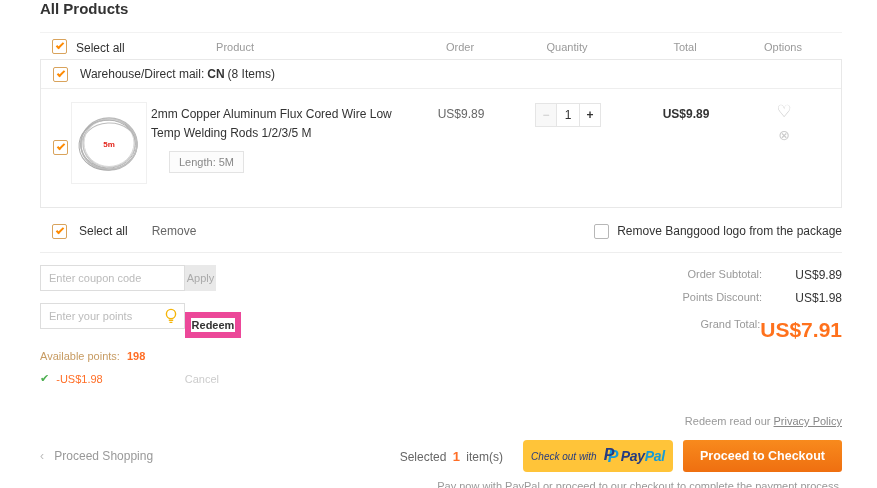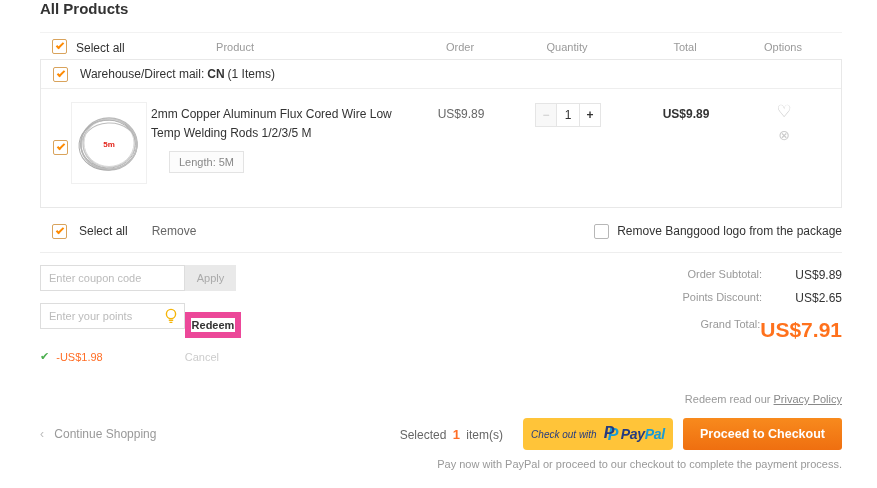--- a/index.html
+++ b/index.html
@@ -64,21 +64,21 @@
   .logo-opt .cb { margin-right:8px; }
   .divider { border-bottom:1px solid #eee; margin-top:9px; }
 
   
   .mid { display:flex; margin-top:12px; }
   .mid-left { width:300px; }
   .inp-row { display:flex; margin-bottom:12px; }
   .inp { width:145px; height:26px; border:1px solid #ddd; font-size:11px; padding:0 8px;
          color:#555; outline:none; font-family:"Liberation Sans",sans-serif; }
   .inp::placeholder { color:#bbb; }
-  .btn-apply { width:51px; height:26px; background:#e9e9e9; border:none; color:#aaa; font-size:11px; cursor:pointer; }
+  .btn-apply { width:31px; height:26px; background:#e9e9e9; border:none; color:#aaa; font-size:11px; cursor:pointer; }
   .points-wrap { position:relative; }
   .bulb { position:absolute; right:7px; top:5px; }
   .btn-redeem { width:56px; height:26px; background:#fff; border:6px solid #ec4899; color:#333;
                 font-size:11px; font-weight:bold; cursor:pointer;margin-top:9px; }
   .avail { font-size:11px; color:#c79b62; margin-top:8px; }
   .avail b { color:#ff6e26; font-weight:bold; margin-left:4px; }
   .applied { margin-top:10px; font-size:11px; display:flex; align-items:center; }
   .applied .tickmark { color:#4caf50; font-size:11px; margin-right:7px; }
   .applied .amount { color:#ff6e26; }
   .applied .cancel { color:#ccc; margin-left:82px; cursor:pointer; }
@@ -135,21 +135,21 @@
     <span class="th th-options">Options</span>
   </div>
 
   <div class="group">
     <div class="group-head">
       <span class="cb">
           <i class="tick"></i>
         </span>
       <span>Warehouse/Direct mail:</span>
       <b>CN</b>
-      <span>(1 Items)</span>
+      <span>(8 Items)</span>
     </div>
 
     <div class="item-row">
       <span class="cb">
           <i class="tick"></i>
         </span>
 
       <div class="thumb">
         <svg width="74" height="80" viewBox="0 0 74 80">
           <ellipse cx="37" cy="41" rx="28" ry="26" fill="none" stroke="#b9b9b9" stroke-width="1.4"></ellipse>
@@ -208,52 +208,56 @@
       <div class="inp-row">
         <span class="points-wrap">
           <input class="inp" placeholder="Enter your points" style="">
           <svg class="bulb" width="14" height="17" viewBox="0 0 14 17">
             <circle cx="7" cy="6" r="4.6" fill="none" stroke="#f5b50a" stroke-width="1.4"></circle>
             <path d="M4.8 12.2 h4.4 M5.5 14.4 h2.9" stroke="#f5b50a" stroke-width="1.4" fill="none"></path>
           </svg>
         </span>
         <button class="btn-redeem">Redeem</button>
       </div>
+      <div class="avail">
+        <span>Available points:</span>
+        <b>198</b>
+      </div>
       <div class="applied">
         <span class="tickmark">✔</span>
         <span class="amount">-US$1.98</span>
         <span class="cancel">Cancel</span>
       </div>
     </div>
 
     <div class="mid-right">
       <div class="sum-row">
         <span class="sum-label">Order Subtotal:</span>
         <span class="sum-val">US$9.89</span>
       </div>
       <div class="sum-row">
         <span class="sum-label">Points Discount:</span>
-        <span class="sum-val">US$2.65</span>
+        <span class="sum-val">US$1.98</span>
       </div>
       <div class="sum-row grand">
         <span class="sum-label">Grand Total:</span>
         <span class="sum-val">US$7.91</span>
       </div>
     </div>
   </div>
 
   <div class="privacy">
     <span>Redeem read our</span>
     <a>Privacy Policy</a>
   </div>
 
   <div class="checkout-row">
     <span class="continue">
       <span class="chev">‹</span>
-      <span>Continue Shopping</span>
+      <span>Proceed Shopping</span>
     </span>
     <div class="co-right">
       <span class="selected">
         <span>Selected</span>
         <b>1</b>
         <span>item(s)</span>
       </span>
       <button class="btn-paypal">
         <span class="pp-prefix">Check out with</span>
         <span class="pp-mark">

